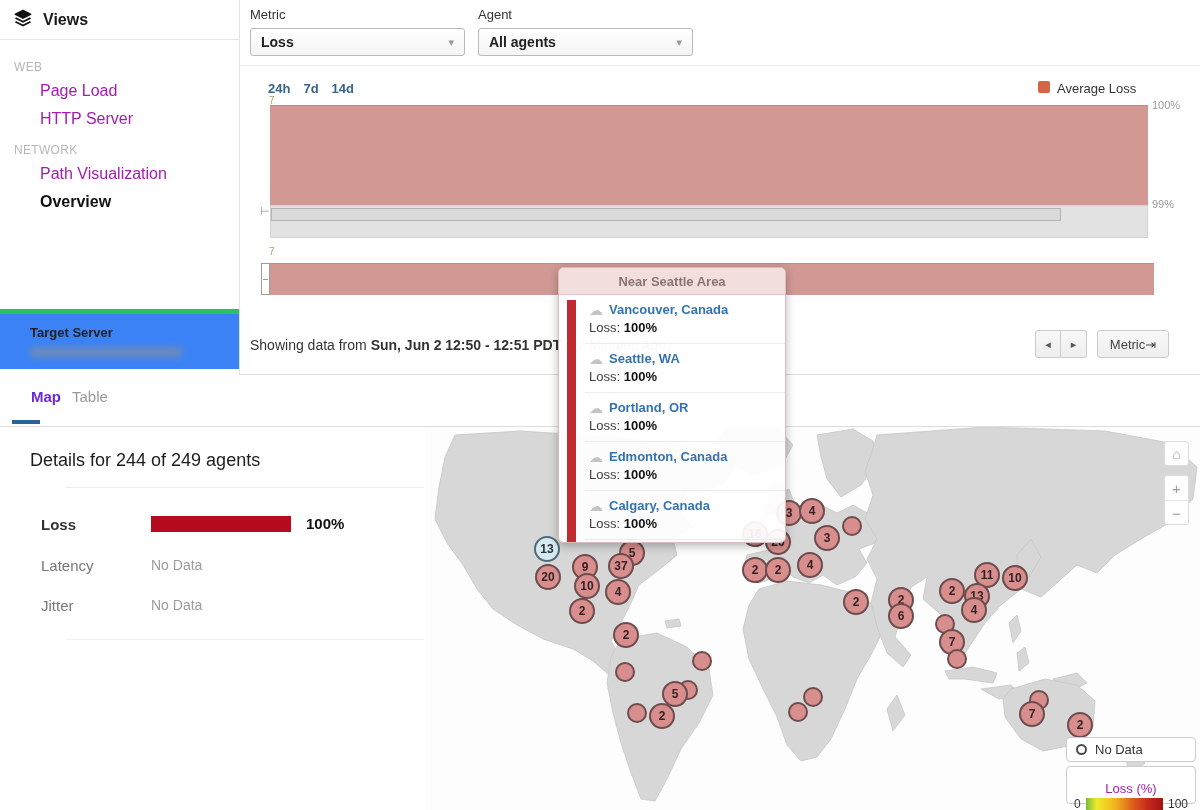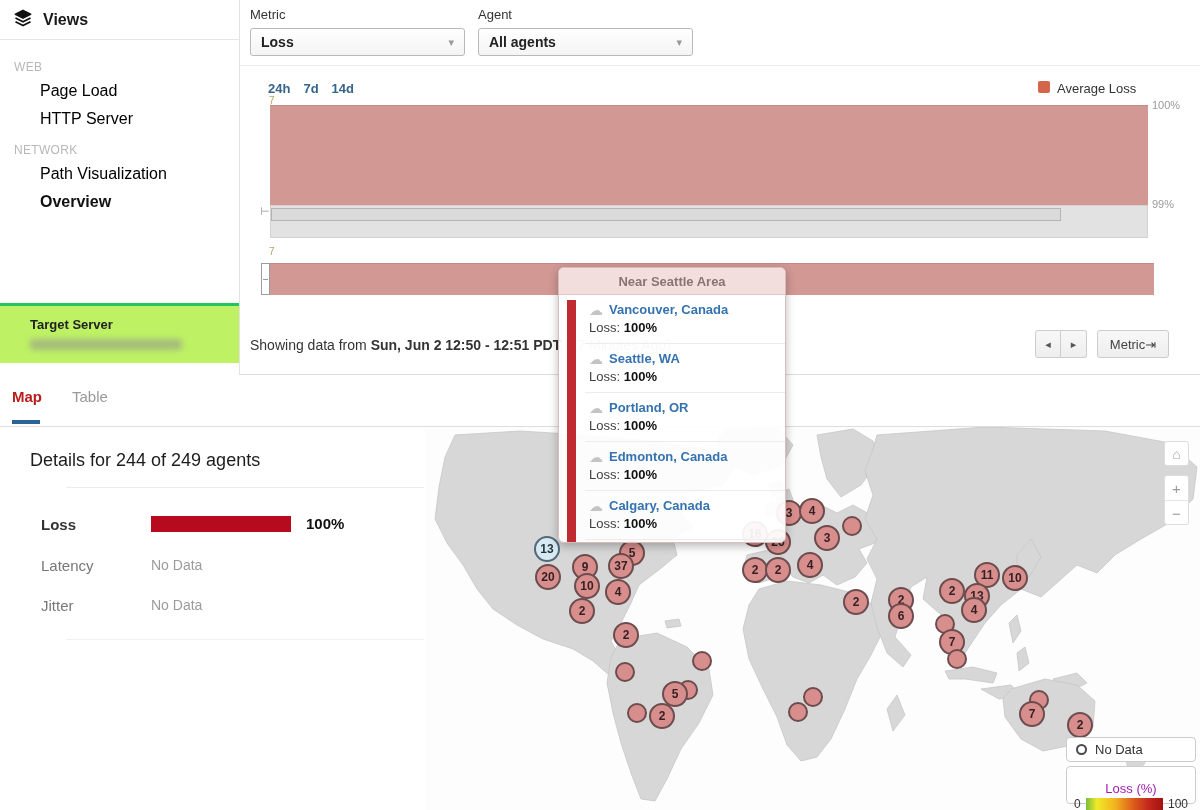--- a/index.html
+++ b/index.html
@@ -12,24 +12,24 @@
     border-bottom:1px solid #dcdcdc; background:#fff; }
 
   
   #sidebar { position:absolute; left:0; top:0; width:240px; height:375px;
     border-right:1px solid #e2e2e2; background:#fff; }
   .sb-header { height:40px; border-bottom:1px solid #e5e5e5; display:flex;
     align-items:center; padding-left:13px; gap:10px; }
   .sb-title { font-size:16px; font-weight:bold; color:#1a1a1a; }
   .sb-body { padding-top:10px; }
   .sb-section-label { margin:10px 0 3px 14px; font-size:12px; color:#b7b7b7; letter-spacing:.3px; }
-  .sb-item { padding:5px 0 5px 40px; font-size:16px; color:#000000; cursor:pointer; }
+  .sb-item { padding:5px 0 5px 40px; font-size:16px; color:#a21caf; cursor:pointer; }
   .sb-item.active { color:#111; font-weight:bold; }
-  .target { position:absolute; left:0; bottom:12px; width:239px; height:60px;
-    border-top:3px solid #22c55e; padding:11px 0 0 30px; background:#bef264; }
+  .target { position:absolute; left:0; bottom:6px; width:239px; height:60px;
+    border-top:5px solid #22c55e; padding:11px 0 0 30px; background:#3b82f6; }
   .target-label { font-size:13px; font-weight:bold; color:#222; }
   .target-redacted { margin-top:7px; width:152px; height:11px; background:#909090;
     filter:blur(3px); opacity:.55; border-radius:2px; }
 
   
   #topbar { position:absolute; left:240px; top:0; width:960px; height:66px;
     border-bottom:1px solid #ececec; background:#fff; }
   .filter { position:absolute; top:7px; }
   .filter-label { font-size:13px; color:#333; margin-bottom:6px; }
   .select { width:215px; height:28px; border:1px solid #b9b9b9; border-radius:3px;
@@ -72,21 +72,21 @@
   .navbtn:first-child { border-radius:3px 0 0 3px; }
   .navbtn:last-child { border-radius:0 3px 3px 0; border-left:none; }
   .latest { position:absolute; left:857px; top:264px; width:72px; height:28px;
     background:linear-gradient(#f8f8f8,#eee); border:1px solid #ccc; border-radius:3px;
     font-size:13px; color:#444; cursor:pointer; }
 
   
   #tabs-row { position:absolute; left:0; top:375px; width:1200px; height:52px;
     background:#fff; border-bottom:1px solid #ddd; }
   .tab { position:absolute; top:13px; font-size:15px; cursor:pointer; }
-  .tab.active { font-weight:bold; color:#b91c1c; }
+  .tab.active { font-weight:bold; color:#6d28d9;margin-left:19px; }
   .tab.inactive { color:#9a9a9a; }
   .tab-underline { position:absolute; left:12px; top:45px; width:28px; height:4px; background:#2a6496; }
 
   #details { position:absolute; left:16px; top:427px; width:425px; height:383px;
     border-right:1px solid #ddd; background:#fff; }
   .d-heading { position:absolute; left:14px; top:23px; font-size:18px; color:#1d1d1d; }
   .d-div1 { position:absolute; left:50px; top:60px; width:358px; height:1px; background:#ececec; }
   .d-div2 { position:absolute; left:50px; top:212px; width:358px; height:1px; background:#f1f1f1; }
   .d-label { position:absolute; left:25px; font-size:15px; }
   .d-label.strong { font-weight:bold; color:#333; }

